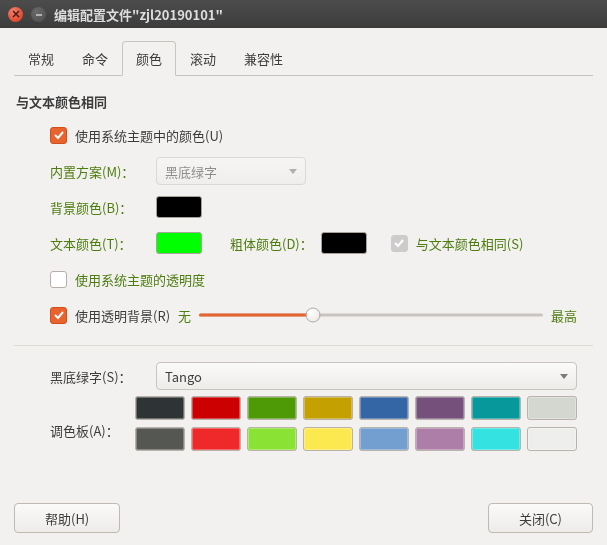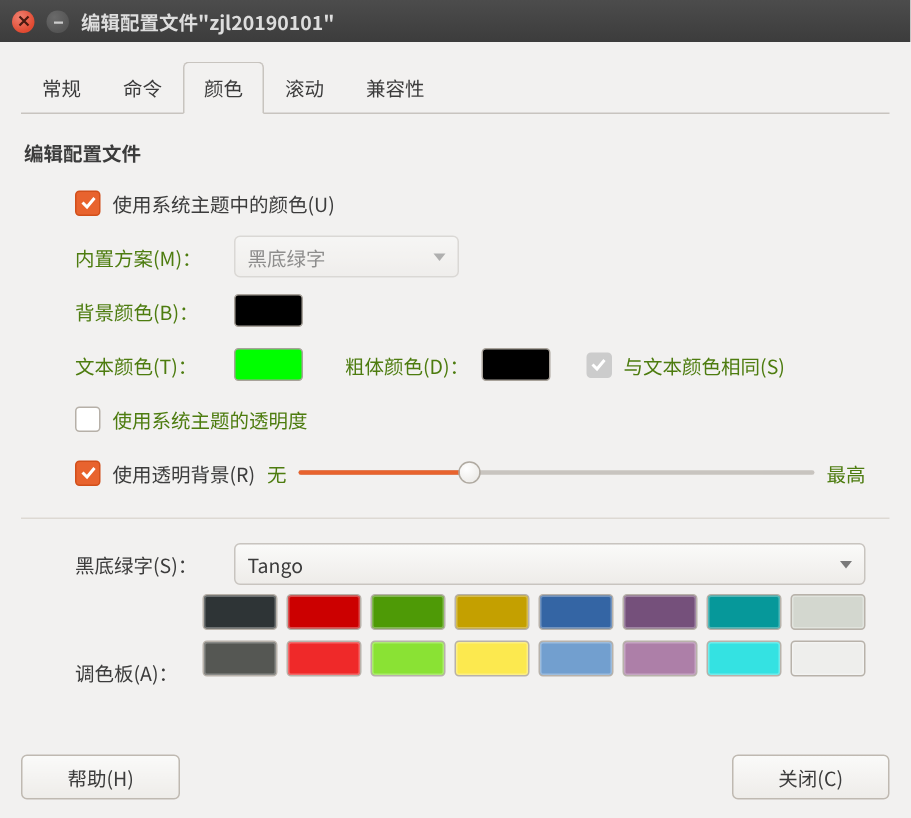--- a/index.html
+++ b/index.html
@@ -59,21 +59,21 @@
 
 <div class="content">
   <div class="tabs">
     <div class="tab">常规</div>
     <div class="tab">命令</div>
     <div class="tab active">颜色</div>
     <div class="tab">滚动</div>
     <div class="tab">兼容性</div>
   </div>
 
-  <div class="section-title">编辑配置文件</div>
+  <div class="section-title">与文本颜色相同</div>
 
   <div class="indent">
     <div class="row">
       <div class="chk checked">
         <svg viewBox="0 0 12 12">
             <path d="M2 6L5 9L10 3" stroke="#fff" stroke-width="2" fill="none"></path>
           </svg>
       </div>
       <span>使用系统主题中的颜色(U)</span>
     </div>
@@ -135,21 +135,21 @@
 
   <div class="indent">
     <div class="row">
       <span class="lbl-w">黑底绿字(S)：</span>
       <div class="combo full">
         <span>Tango</span>
         <div class="caret"></div>
       </div>
     </div>
 
-    <div class="row" style="align-items:flex-end">
+    <div class="row" style="align-items:center">
       <span class="lbl-w" style="padding-top:6px">调色板(A)：</span>
       <div>
         <div class="palette" id="palette-row-0">
             <div class="pal" style="background: rgb(46, 52, 54);"></div>
             <div class="pal" style="background: rgb(204, 0, 0);"></div>
             <div class="pal" style="background: rgb(78, 154, 6);"></div>
             <div class="pal" style="background: rgb(196, 160, 0);"></div>
             <div class="pal" style="background: rgb(52, 101, 164);"></div>
             <div class="pal" style="background: rgb(117, 80, 123);"></div>
             <div class="pal" style="background: rgb(6, 152, 154);"></div>

